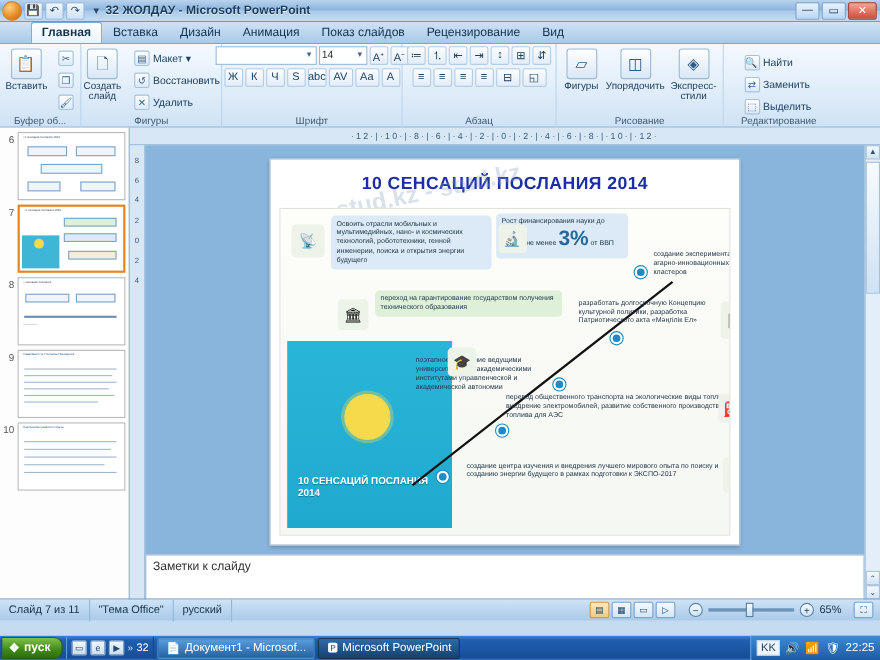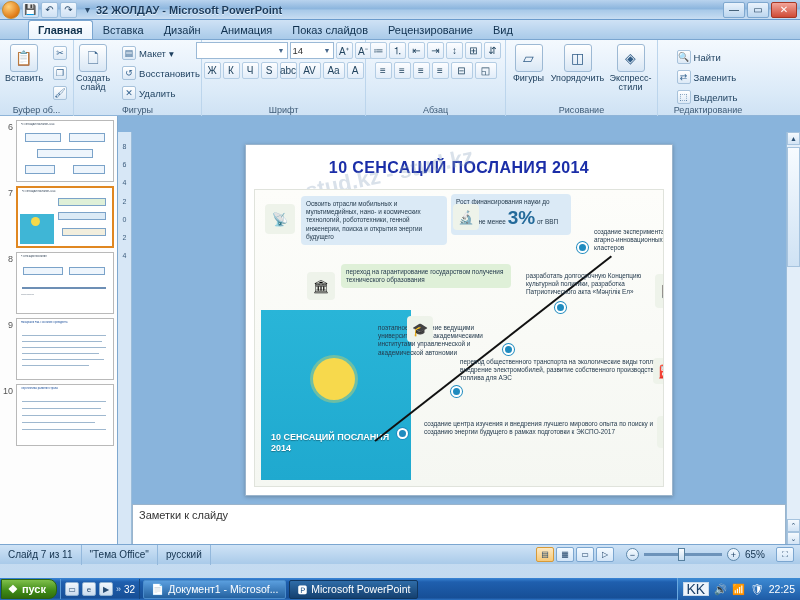--- a/index.html
+++ b/index.html
@@ -298,21 +298,21 @@
     border: 1px solid #4a8ccb; max-width: 160px; overflow: hidden; white-space: nowrap;
   }
   .taskitem.active { background: linear-gradient(#2e6ca8, #15406f); border-color:#10365f;}
   .tray {
     margin-left: auto; height: 22px; display: flex; align-items: center; gap: 5px;
     padding: 0 5px; background: linear-gradient(#3d8ad3,#1d5ba6);
     border-left: 1px solid #6aa9e0; color: #fff; font-size: 10.5px;
   }
   .traybox {
     border: 1px solid #c8d9ea; background: #eef4fb; color: #1b3f68;
-    font-size: 14px; padding: 0 3px; height: 14px; display: flex; align-items: center; text-align: center;
+    font-size: 10px; padding: 0 3px; height: 14px; display: flex; align-items: center; text-align: center;
   }
 </style>
 </head>
 <body>
 
 <div class="app">
 
   <div class="titlebar">
     <div class="qat">
       <div class="orb"></div>
@@ -530,20 +530,21 @@
           <div class="tline" style="top:16px;width:88%;height:1px;background:#9fb8cf"></div>
           <div class="tline" style="top:23px;width:82%;height:1px;background:#9fb8cf"></div>
           <div class="tline" style="top:30px;width:88%;height:1px;background:#9fb8cf"></div>
           <div class="tline" style="top:37px;width:76%;height:1px;background:#9fb8cf"></div>
           <div class="tline" style="top:44px;width:88%;height:1px;background:#9fb8cf"></div>
         </div>
       </div>
 
     </div>
 
+    <div class="rulerpane">·12·|·10·|·8·|·6·|·4·|·2·|·0·|·2·|·4·|·6·|·8·|·10·|·12·</div>
     <div class="vruler">8<br>6<br>4<br>2<br>0<br>2<br>4</div>
 
     <div class="slidearea">
       <div class="slide">
         <div class="slide-title">10  СЕНСАЦИЙ ПОСЛАНИЯ 2014</div>
         <div class="wm" style="left:58px; top:16px;">stud.kz - stud.kz</div>
         <div class="wm" style="left:80px; top:300px;">stud.kz - stud.kz</div>
 
         <div class="slide-canvas">
 

